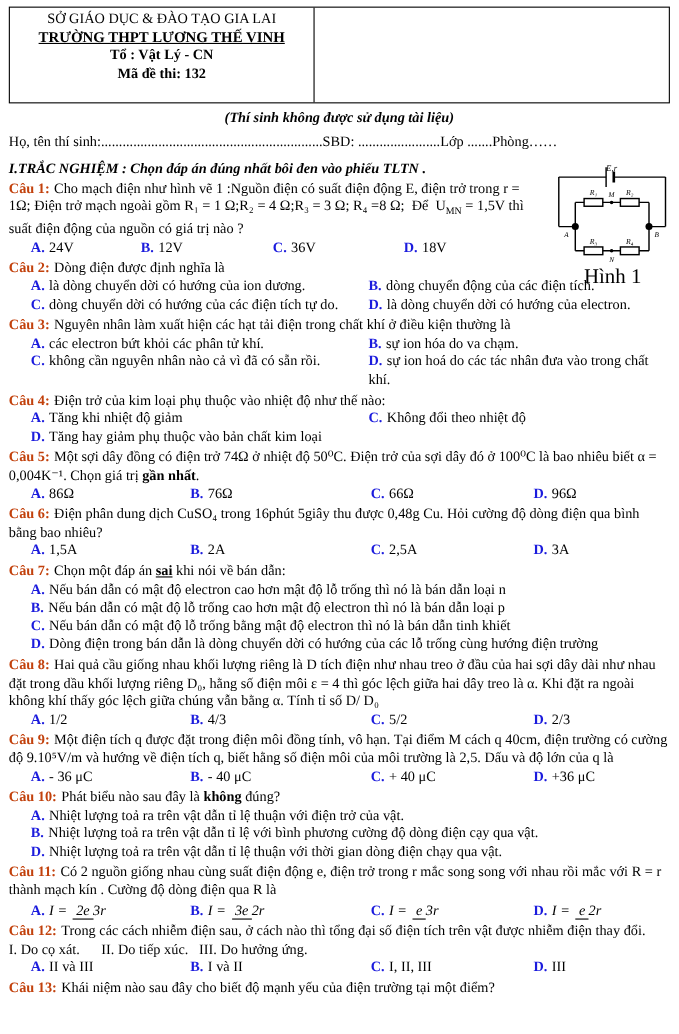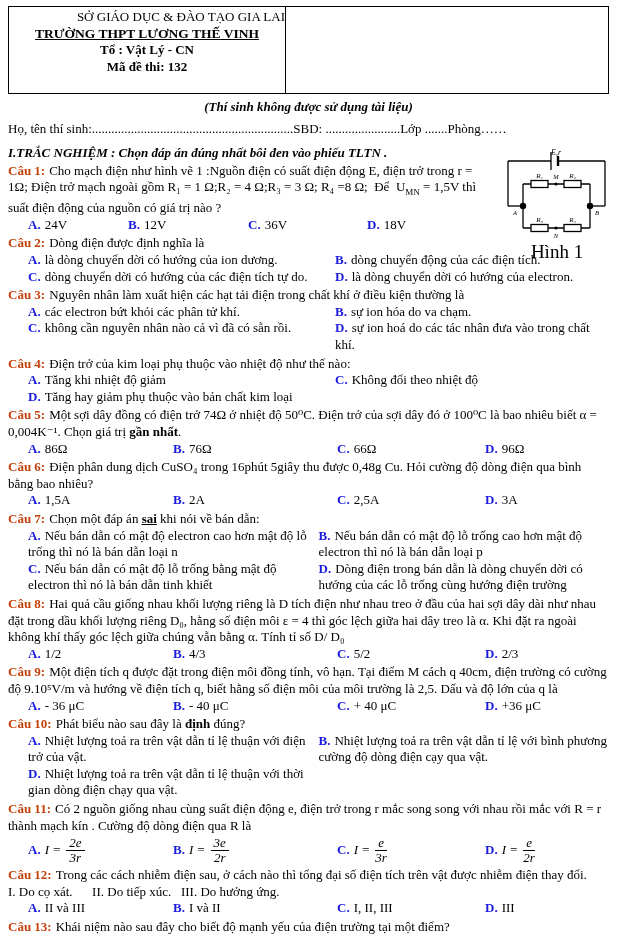--- a/index.html
+++ b/index.html
@@ -12,45 +12,45 @@
   }
   .page { position:relative; padding:6px 8px 0 8px; width:617px; height:940px; }
   
   .header-box {
     display:grid; grid-template-columns:277px 1fr;
     border:1.5px solid #000; min-height:88px;
   }
   .header-left { border-right:1.2px solid #000; text-align:center; padding-top:2px; }
   .header-right { text-align:center; padding-top:2px; }
   .hline { line-height:16.5px; }
-  .dept { font-size:13px;text-align:right; }
+  .dept { font-size:13px; }
   .school { font-weight:bold; text-decoration:underline; font-size:13.5px; }
   .bold { font-weight:bold; }
   .ital { font-style:italic; }
   .title-line { font-weight:bold; font-size:13.5px; }
   .notice { text-align:center; font-weight:bold; font-style:italic; margin-top:5px; line-height:16px; }
   .student-line { margin-top:6px; line-height:16.5px; white-space:pre-wrap; }
   .section-heading { font-weight:bold; font-style:italic; margin-top:6px; line-height:17px; }
   
   .q { margin-top:2px; }
   .qtext { margin:0; line-height:16.6px; }
   .qtext .tx { white-space:pre-wrap; }
   .qlabel { color:#c2410c; font-weight:bold; margin-right:4px; }
   .opts { display:grid; padding-left:20px; line-height:16.6px; }
   .opts4  { grid-template-columns:145px 164px 148px 1fr; }
   .opts4n { grid-template-columns:100px 120px 119px 1fr; }
   .opts2  { grid-template-columns:307px 1fr; }
-  .opts1  { grid-template-columns:1fr 1fr; }
+  .opts1  { grid-template-columns:1fr; }
   .opt { white-space:pre-wrap; }
   .ol { color:#1b1bdd; font-weight:bold; margin-right:4px; }
   sub.small { font-size:9px; }
   .q1text { padding-right:116px; }
   
   .formula { font-style:italic; }
-  .frac { display:inline-flex; flex-direction:column; text-align:center; vertical-align:middle; margin-left:2px; }
+  .frac { display:inline-flex; flex-direction:row; text-align:center; vertical-align:middle; margin-left:2px; }
   .frac .num { border-bottom:1px solid #000; padding:0 3px; line-height:14px; }
   .frac .den { line-height:14px; }
   .opts-formula { align-items:center; margin:2px 0; }
   
   .figure { position:absolute; top:146px; right:5px; width:110px; text-align:center; }
   .figure svg { display:block; }
   .fig-caption { font-size:19px; line-height:14px; margin-top:1px; }
 </style>
 </head>
 <body>
@@ -200,21 +200,21 @@
     <p class="qtext"><b class="qlabel">Câu 9:</b><span class="tx">Một điện tích q được đặt trong điện môi đồng tính, vô hạn. Tại điểm M cách q 40cm, điện trường có cường độ 9.10⁵V/m và hướng về điện tích q, biết hằng số điện môi của môi trường là 2,5. Dấu và độ lớn của q là</span></p>
     <div class="opts opts4">
       <span class="opt"><b class="ol">A.</b><span class="tx">- 36 μC</span></span>
       <span class="opt"><b class="ol">B.</b><span class="tx">- 40 μC</span></span>
       <span class="opt"><b class="ol">C.</b><span class="tx">+ 40 μC</span></span>
       <span class="opt"><b class="ol">D.</b><span class="tx">+36 μC</span></span>
     </div>
   </div>
 
   <div class="q">
-    <p class="qtext"><b class="qlabel">Câu 10:</b><span class="tx">Phát biểu nào sau đây là </span><b class="tx">định</b><span class="tx"> đúng?</span></p>
+    <p class="qtext"><b class="qlabel">Câu 10:</b><span class="tx">Phát biểu nào sau đây là </span><b class="tx">không</b><span class="tx"> đúng?</span></p>
     <div class="opts opts1">
       <span class="opt"><b class="ol">A.</b><span class="tx">Nhiệt lượng toả ra trên vật dẫn tỉ lệ thuận với điện trở của vật.</span></span>
       <span class="opt"><b class="ol">B.</b><span class="tx">Nhiệt lượng toả ra trên vật dẫn tỉ lệ với bình phương cường độ dòng điện cạy qua vật.</span></span>
       <span class="opt"><b class="ol">D.</b><span class="tx">Nhiệt lượng toả ra trên vật dẫn tỉ lệ thuận với thời gian dòng điện chạy qua vật.</span></span>
     </div>
   </div>
 
   <div class="q">
     <p class="qtext"><b class="qlabel">Câu 11:</b><span class="tx">Có 2 nguồn giống nhau cùng suất điện động e, điện trở trong r mắc song song với nhau rồi mắc với R = r thành mạch kín . Cường độ dòng điện qua R là</span></p>
     <div class="opts opts4 opts-formula">

